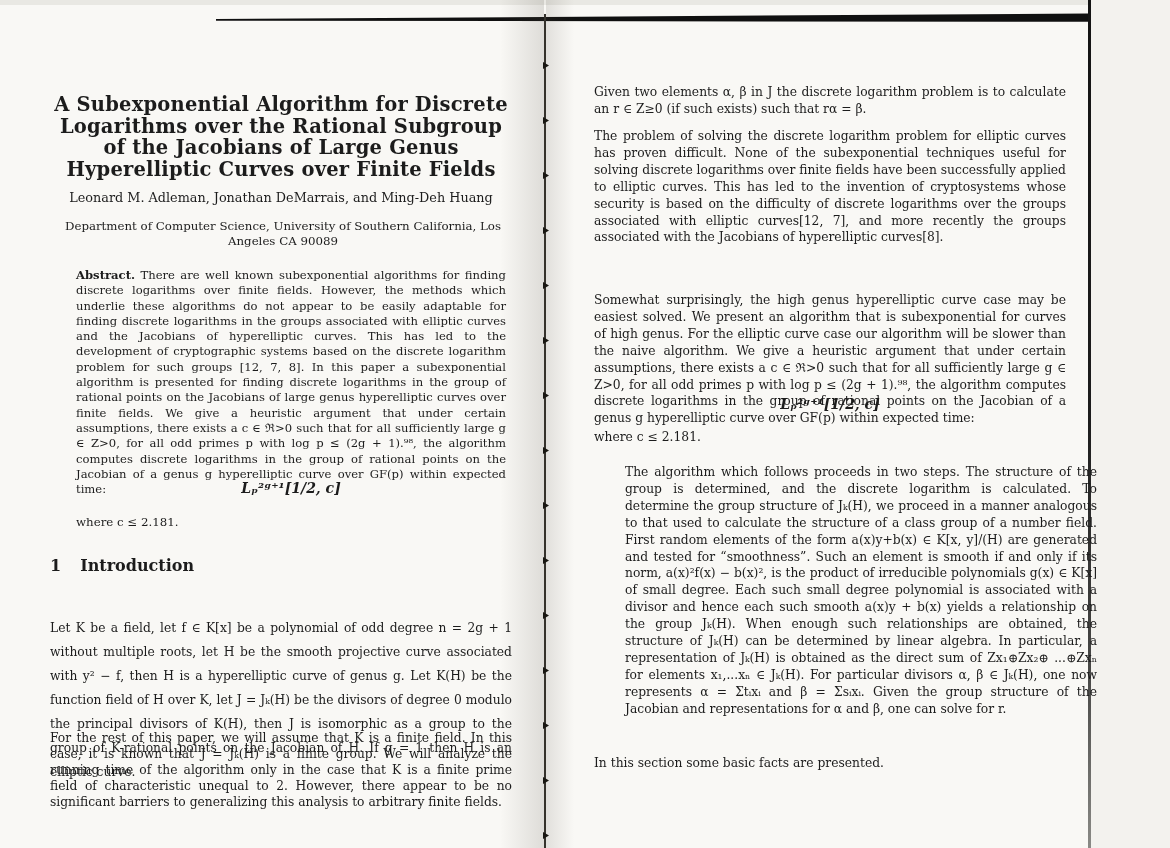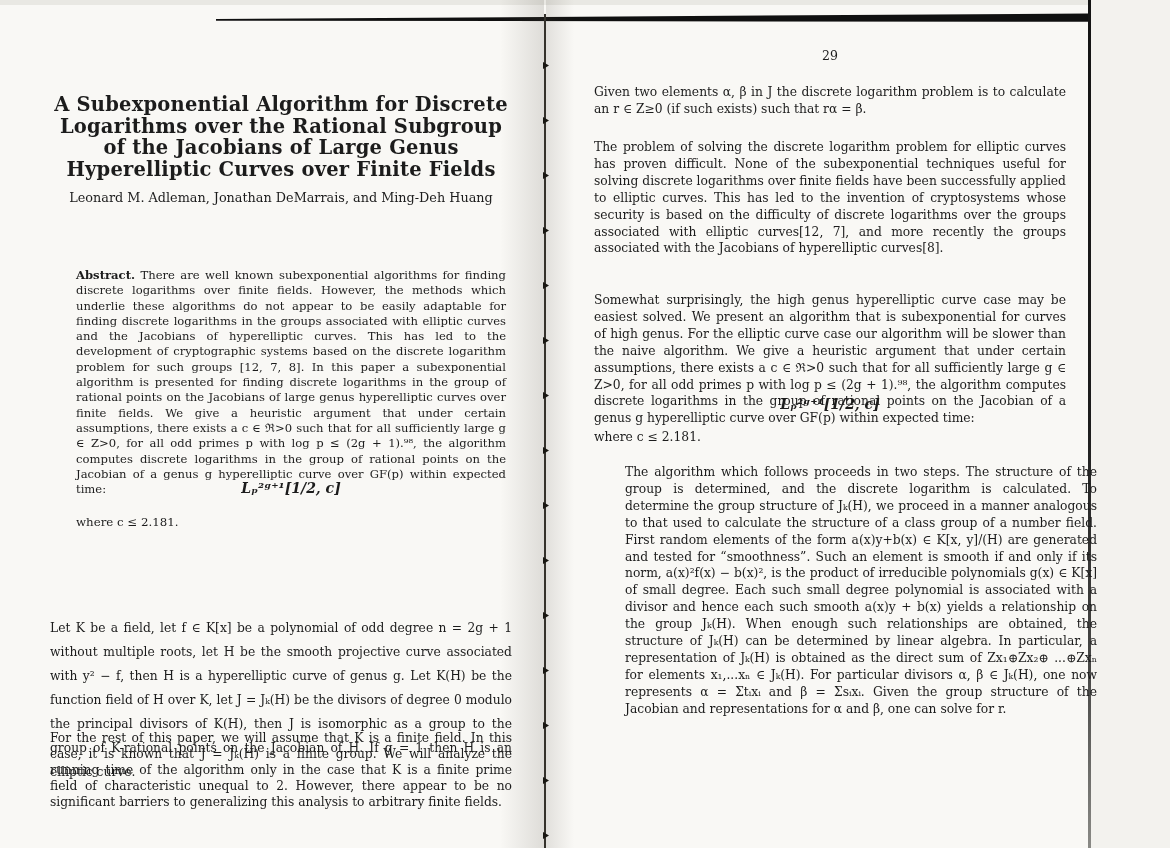--- a/index.html
+++ b/index.html
@@ -47,21 +47,21 @@
   .sec-heading{font-weight:bold;font-size:16px;}
   .sec-num{display:inline-block;margin-right:19px;}
   .heading-1{top:556px;}
   .para{font-size:12.3px;text-align:justify;}
   .lp1{top:616px;line-height:24px;}
   .lp2{top:730px;line-height:16px;}
 
   .pagenum{top:48px;text-align:center;font-size:12.5px;}
   .rp{line-height:16.9px;}
   .rp1{top:84px;}
-  .rp2{top:139px;}
+  .rp2{top:128px;}
   .rp3{top:248px;margin-top:44px;}
   .formula-right{top:396px;}
   .where-right{top:430px;font-size:12.3px;}
   .rp4{top:464px;margin-left:31px;}
   .heading-2{top:688px;}
   .rp5{top:755px;text-align:left;}
 </style>
 </head>
 <body>
 
@@ -88,39 +88,41 @@
       <div class="gutter-tick" style="top: 722px;"></div>
       <div class="gutter-tick" style="top: 777px;"></div>
       <div class="gutter-tick" style="top: 832px;"></div>
     </div>
   <div class="right-line"></div>
   <div class="right-margin"></div>
 
   <div class="page page-left">
     <div class="abs-block authors">Leonard M. Adleman, Jonathan DeMarrais, and Ming-Deh Huang</div>
     <div class="abs-block title">A Subexponential Algorithm for Discrete Logarithms over the Rational Subgroup of the Jacobians of Large Genus Hyperelliptic Curves over Finite Fields</div>
+    <div class="abs-block affiliation">Department of Computer Science, University of Southern California, Los Angeles CA 90089</div>
 
     <div class="abs-block abstract"><b>Abstract.</b><span> There are well known subexponential algorithms for finding discrete logarithms over finite fields. However, the methods which underlie these algorithms do not appear to be easily adaptable for finding discrete logarithms in the groups associated with elliptic curves and the Jacobians of hyperelliptic curves. This has led to the development of cryptographic systems based on the discrete logarithm problem for such groups [12, 7, 8]. In this paper a subexponential algorithm is presented for finding discrete logarithms in the group of rational points on the Jacobians of large genus hyperelliptic curves over finite fields. We give a heuristic argument that under certain assumptions, there exists a c ∈ ℜ&gt;0 such that for all sufficiently large g ∈ Z&gt;0, for all odd primes p with log p ≤ (2g + 1).⁹⁸, the algorithm computes discrete logarithms in the group of rational points on the Jacobian of a genus g hyperelliptic curve over GF(p) within expected time:</span></div>
 
     <div class="abs-block formula formula-left">Lₚ²ᵍ⁺¹[1/2, c]</div>
     <div class="abs-block where-left">where c ≤ 2.181.</div>
 
+    <div class="abs-block sec-heading heading-1"><span class="sec-num">1</span><span>Introduction</span></div>
 
     <div class="abs-block para lp1">Let K be a field, let f ∈ K[x] be a polynomial of odd degree n = 2g + 1 without multiple roots, let H be the smooth projective curve associated with y² − f, then H is a hyperelliptic curve of genus g. Let K(H) be the function field of H over K, let J = Jₖ(H) be the divisors of degree 0 modulo the principal divisors of K(H), then J is isomorphic as a group to the group of K-rational points on the Jacobian of H. If g = 1 then H is an elliptic curve.</div>
     <div class="abs-block para lp2">For the rest of this paper, we will assume that K is a finite field. In this case, it is known that J = Jₖ(H) is a finite group. We will analyze the running time of the algorithm only in the case that K is a finite prime field of characteristic unequal to 2. However, there appear to be no significant barriers to generalizing this analysis to arbitrary finite fields.</div>
   </div>
 
   <div class="page page-right">
-    <div class="abs-block pagenum">29</div>
 
     <div class="abs-block para rp rp1">Given two elements α, β in J the discrete logarithm problem is to calculate an r ∈ Z≥0 (if such exists) such that rα = β.</div>
     <div class="abs-block para rp rp2">The problem of solving the discrete logarithm problem for elliptic curves has proven difficult. None of the subexponential techniques useful for solving discrete logarithms over finite fields have been successfully applied to elliptic curves. This has led to the invention of cryptosystems whose security is based on the difficulty of discrete logarithms over the groups associated with elliptic curves[12, 7], and more recently the groups associated with the Jacobians of hyperelliptic curves[8].</div>
     <div class="abs-block para rp rp3">Somewhat surprisingly, the high genus hyperelliptic curve case may be easiest solved. We present an algorithm that is subexponential for curves of high genus. For the elliptic curve case our algorithm will be slower than the naive algorithm. We give a heuristic argument that under certain assumptions, there exists a c ∈ ℜ&gt;0 such that for all sufficiently large g ∈ Z&gt;0, for all odd primes p with log p ≤ (2g + 1).⁹⁸, the algorithm computes discrete logarithms in the group of rational points on the Jacobian of a genus g hyperelliptic curve over GF(p) within expected time:</div>
 
     <div class="abs-block formula formula-right">Lₚ²ᵍ⁺¹[1/2, c]</div>
     <div class="abs-block where-right">where c ≤ 2.181.</div>
 
     <div class="abs-block para rp rp4">The algorithm which follows proceeds in two steps. The structure of the group is determined, and the discrete logarithm is calculated. To determine the group structure of Jₖ(H), we proceed in a manner analogous to that used to calculate the structure of a class group of a number field. First random elements of the form a(x)y+b(x) ∈ K[x, y]/(H) are generated and tested for “smoothness”. Such an element is smooth if and only if its norm, a(x)²f(x) − b(x)², is the product of irreducible polynomials g(x) ∈ K[x] of small degree. Each such small degree polynomial is associated with a divisor and hence each such smooth a(x)y + b(x) yields a relationship on the group Jₖ(H). When enough such relationships are obtained, the structure of Jₖ(H) can be determined by linear algebra. In particular, a representation of Jₖ(H) is obtained as the direct sum of Zx₁⊕Zx₂⊕ ...⊕Zxₙ for elements x₁,...xₙ ∈ Jₖ(H). For particular divisors α, β ∈ Jₖ(H), one now represents α = Σtᵢxᵢ and β = Σsᵢxᵢ. Given the group structure of the Jacobian and representations for α and β, one can solve for r.</div>
 
 
+    <div class="abs-block para rp rp5">In this section some basic facts are presented.</div>
   </div>
 
 </div>
 
 </body></html>

